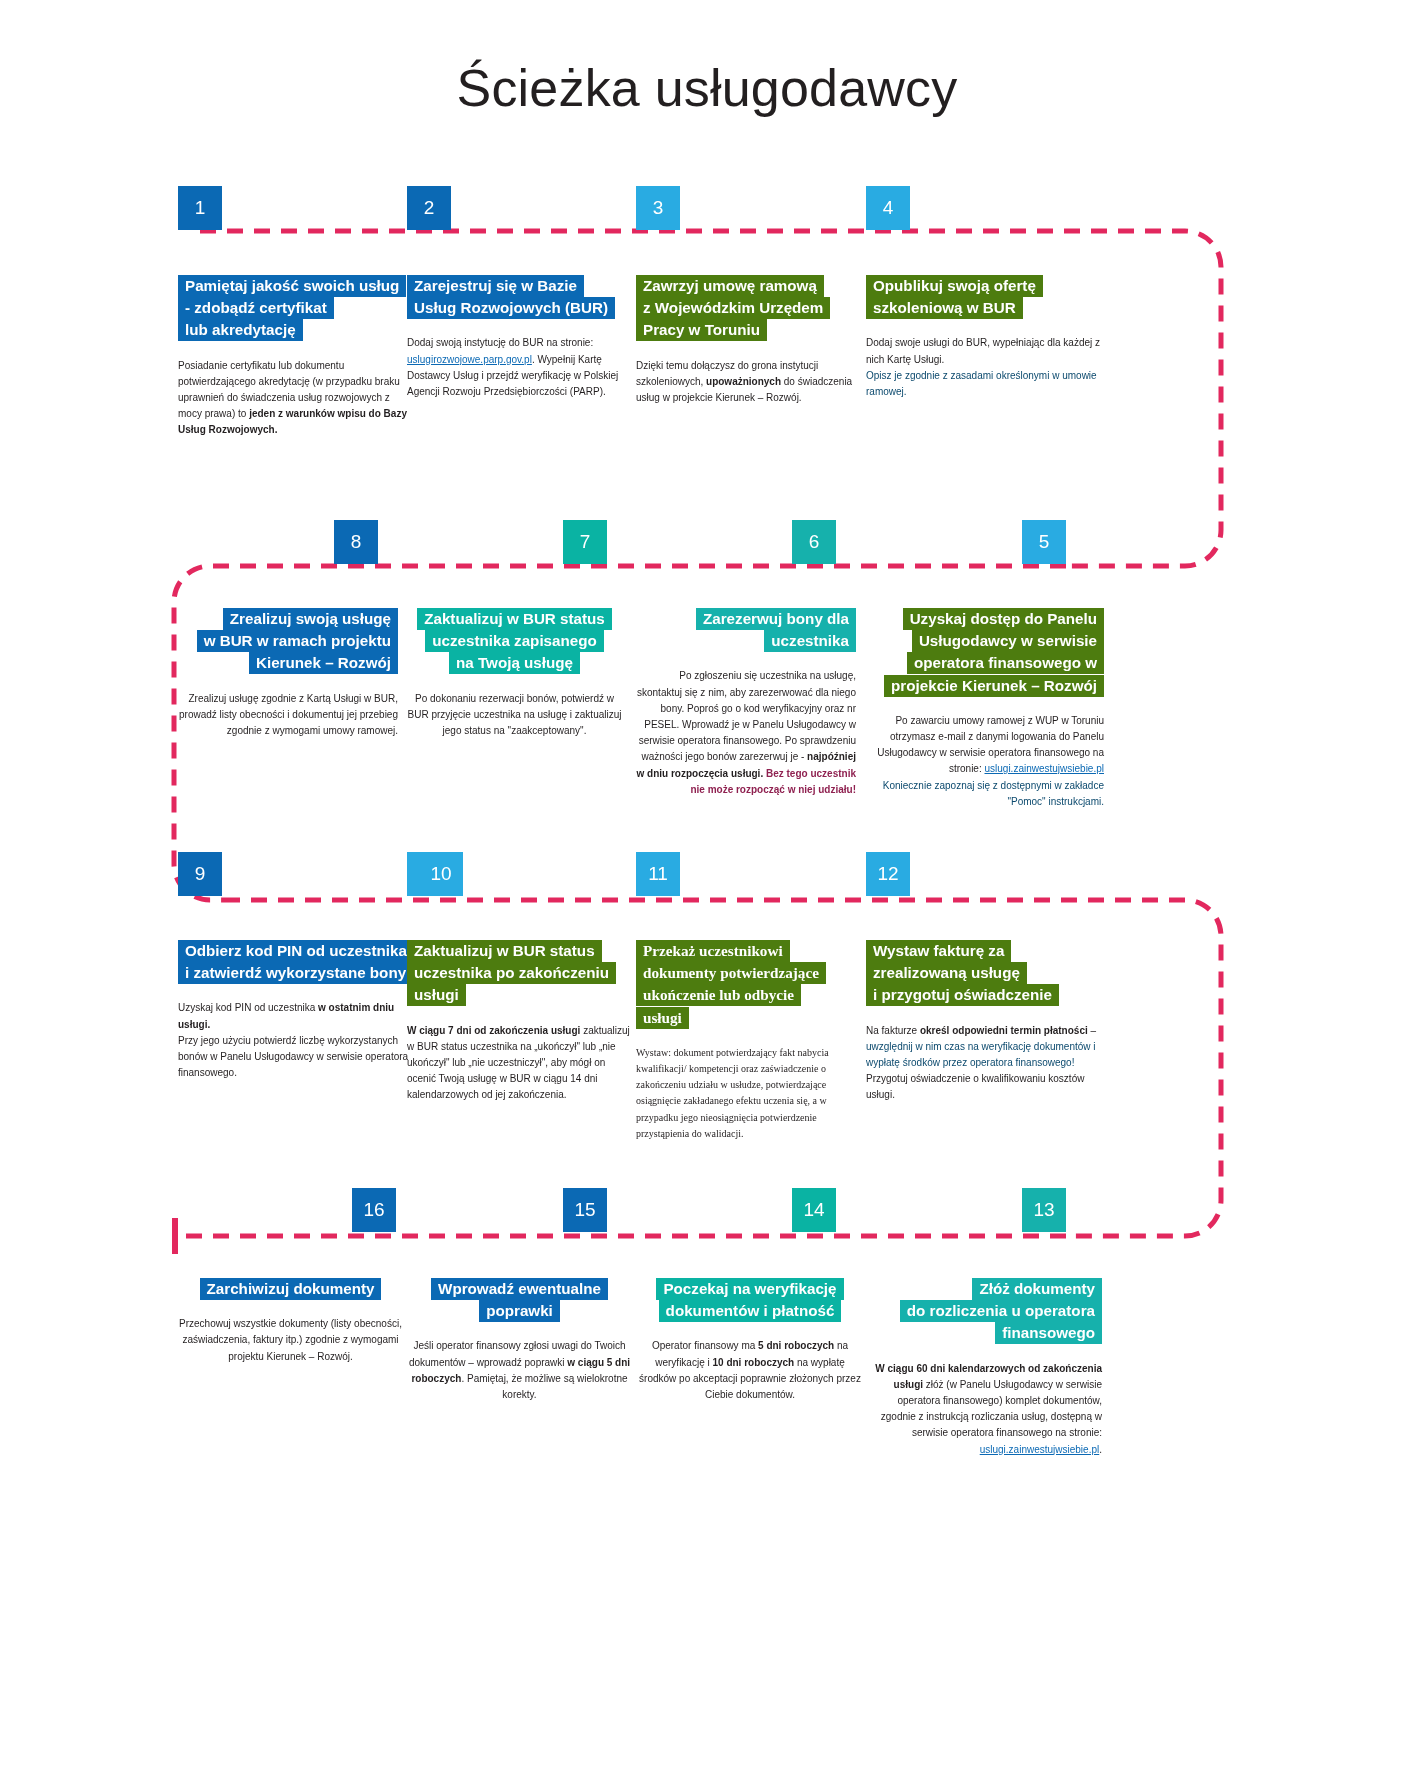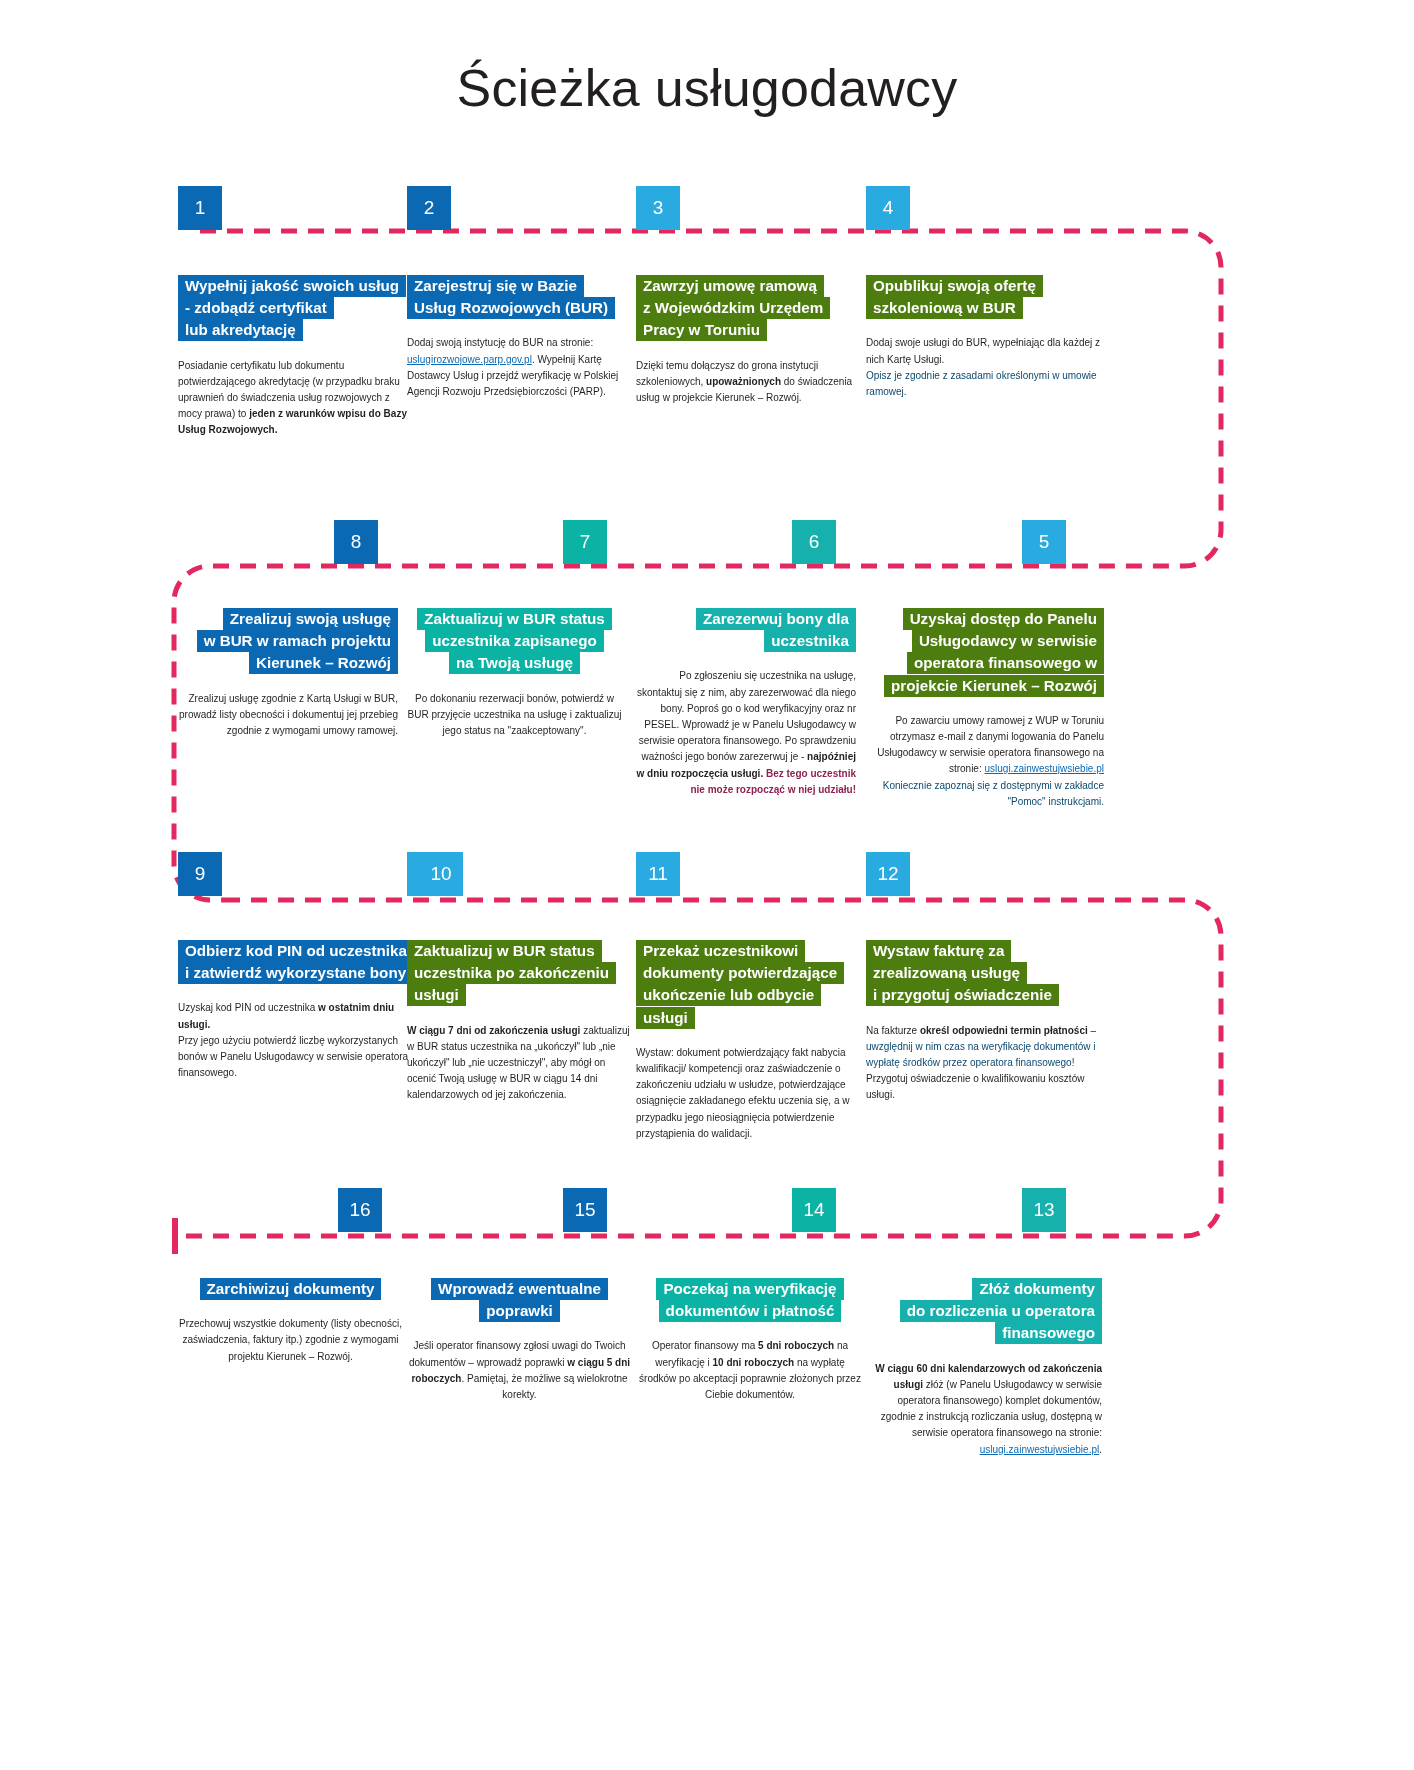--- a/index.html
+++ b/index.html
@@ -102,24 +102,24 @@
   <div class="num c-dblue" style="left:334px;top:520px;">8</div>
 
   <div class="num c-dblue" style="left:178px;top:852px;">9</div>
   <div class="num c-lblue" style="left:407px;top:852px;padding-left:12px;">10</div>
   <div class="num c-lblue" style="left:636px;top:852px;">11</div>
   <div class="num c-lblue" style="left:866px;top:852px;">12</div>
 
   <div class="num c-tealdark" style="left:1022px;top:1188px;">13</div>
   <div class="num c-teal" style="left:792px;top:1188px;">14</div>
   <div class="num c-dblue" style="left:563px;top:1188px;">15</div>
-  <div class="num c-dblue" style="left:338px;top:1188px;">16</div>
+  <div class="num c-dblue" style="left:352px;top:1188px;">16</div>
 
   <div class="cell ta-left" style="left:178px;top:275px;width:236px;">
-    <div class="hl bg-dblue"><span>Wypełnij jakość swoich usług</span><br><span>- zdobądź certyfikat</span><br><span>lub akredytację</span></div>
+    <div class="hl bg-dblue"><span>Pamiętaj jakość swoich usług</span><br><span>- zdobądź certyfikat</span><br><span>lub akredytację</span></div>
     <div class="body">Posiadanie certyfikatu lub dokumentu potwierdzającego akredytację (w przypadku braku uprawnień do świadczenia usług rozwojowych z mocy prawa) to <b>jeden z warunków wpisu do Bazy Usług Rozwojowych.</b></div>
   </div>
 
   <div class="cell ta-left" style="left:407px;top:275px;width:230px;">
     <div class="hl bg-dblue"><span>Zarejestruj się w Bazie</span><br><span>Usług Rozwojowych (BUR)</span></div>
     <div class="body">Dodaj swoją instytucję do BUR na stronie: <span class="lnk">uslugirozwojowe.parp.gov.pl</span>. Wypełnij Kartę Dostawcy Usług i przejdź weryfikację w Polskiej Agencji Rozwoju Przedsiębiorczości (PARP).</div>
   </div>
 
   <div class="cell ta-left" style="left:636px;top:275px;width:230px;">
     <div class="hl bg-lblue"><span>Zawrzyj umowę  ramową</span><br><span>z Wojewódzkim Urzędem</span><br><span>Pracy w Toruniu</span></div>
@@ -154,21 +154,21 @@
   <div class="cell ta-left" style="left:178px;top:940px;width:240px;">
     <div class="hl bg-dblue"><span>Odbierz kod PIN od uczestnika</span><br><span>i zatwierdź wykorzystane bony</span></div>
     <div class="body">Uzyskaj kod PIN od uczestnika <b>w ostatnim dniu usługi.</b><br>Przy jego użyciu potwierdź liczbę wykorzystanych bonów w Panelu Usługodawcy w serwisie operatora finansowego.</div>
   </div>
 
   <div class="cell ta-left" style="left:407px;top:940px;width:228px;">
     <div class="hl bg-lblue"><span>Zaktualizuj w BUR status</span><br><span>uczestnika po zakończeniu</span><br><span>usługi</span></div>
     <div class="body"><b>W ciągu 7 dni od zakończenia usługi</b> zaktualizuj w BUR status uczestnika na „ukończył" lub „nie ukończył" lub „nie uczestniczył", aby mógł on ocenić Twoją usługę w BUR w ciągu 14 dni kalendarzowych od jej zakończenia.</div>
   </div>
 
-  <div class="cell ta-left" style="left:636px;top:940px;width:228px;">
+  <div class="cell ta-left" style="left:636px;top:940px;width:228px;font-family:Liberation Serif, serif;">
     <div class="hl bg-lblue"><span>Przekaż uczestnikowi</span><br><span>dokumenty potwierdzające</span><br><span>ukończenie lub odbycie</span><br><span>usługi</span></div>
     <div class="body">Wystaw: dokument potwierdzający fakt nabycia kwalifikacji/ kompetencji oraz zaświadczenie o zakończeniu udziału w usłudze, potwierdzające osiągnięcie zakładanego efektu uczenia się, a w przypadku jego nieosiągnięcia potwierdzenie przystąpienia do walidacji.</div>
   </div>
 
   <div class="cell ta-left" style="left:866px;top:940px;width:232px;">
     <div class="hl bg-lblue"><span>Wystaw fakturę za</span><br><span>zrealizowaną usługę</span><br><span>i przygotuj oświadczenie</span></div>
     <div class="body">Na fakturze <b>określ odpowiedni termin płatności</b> – <span class="warn">uwzględnij w nim czas na weryfikację dokumentów i wypłatę środków przez operatora finansowego!</span> Przygotuj oświadczenie o kwalifikowaniu kosztów usługi.</div>
   </div>
 
   <div class="cell ta-right" style="left:866px;top:1278px;width:236px;">

